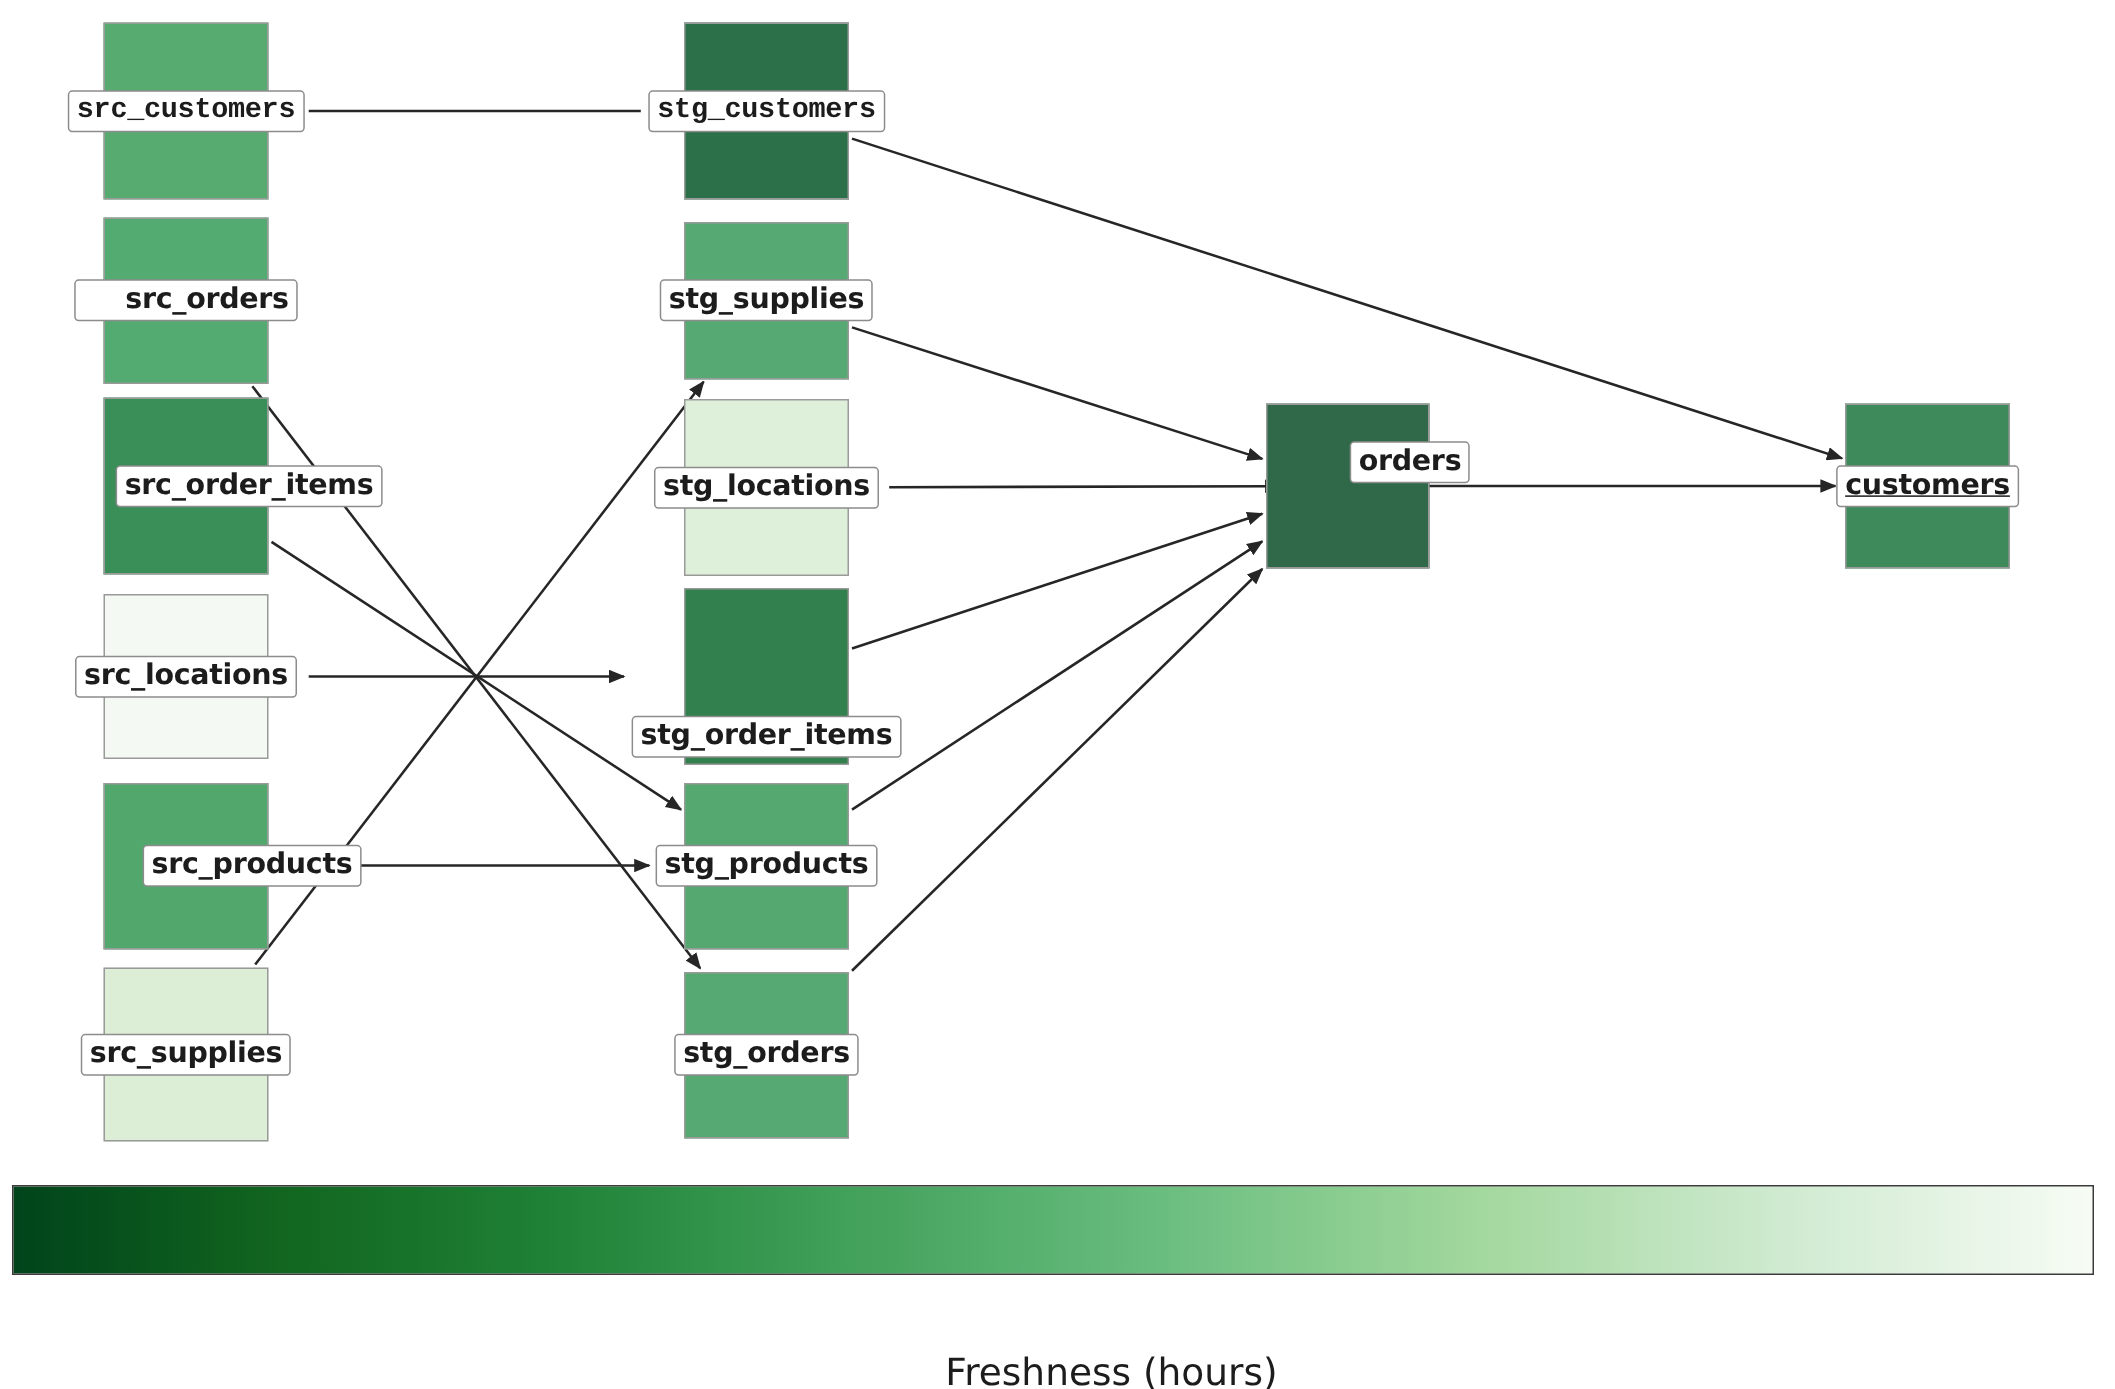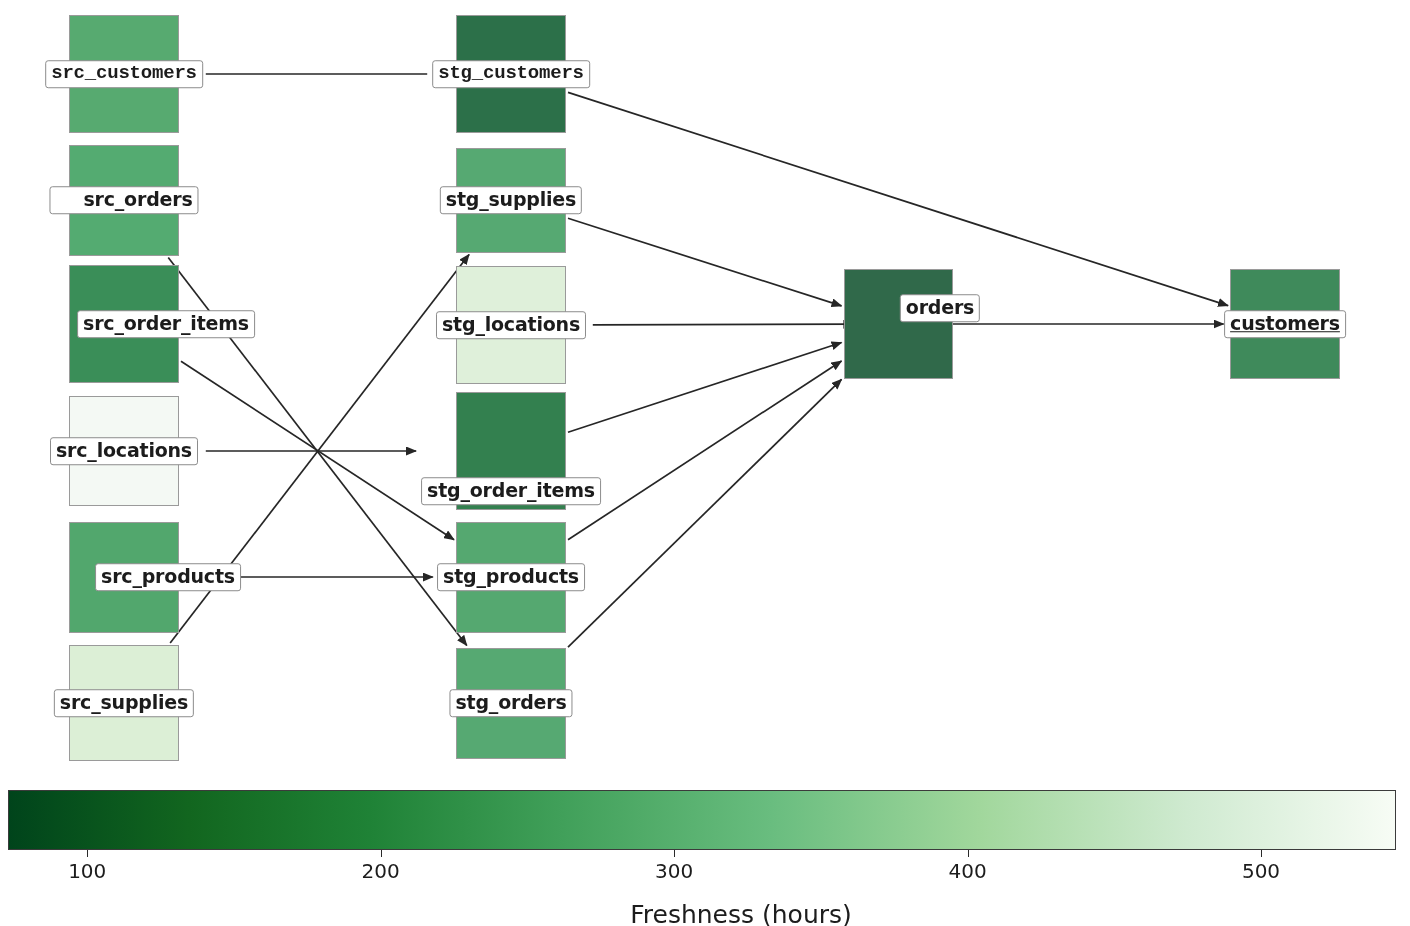--- a/index.html
+++ b/index.html
@@ -89,28 +89,16 @@
         <div class="node-label" style="left: 511px; top: 703px; text-align: right;">stg_orders</div>
         <div class="node" style="left: 843.5px; top: 269px; width: 109px; height: 110px; background: rgb(48, 105, 74); border-color: rgb(154, 154, 154);"></div>
         <div class="node-label" style="left: 898px; top: 308px; margin-left: 42px;">orders</div>
         <div class="node" style="left: 1230px; top: 269px; width: 110px; height: 110px; background: rgb(63, 138, 91); border-color: rgb(154, 154, 154);"></div>
         <div class="node-label" style="left: 1285px; top: 324px; text-decoration: underline;">customers</div>
       </div>
   </div>
 
   <div id="colorbar-wrap">
     <div id="colorbar" style="background: linear-gradient(to right, rgb(0, 68, 27) 0%, rgb(18, 102, 31) 13%, rgb(31, 130, 54) 26%, rgb(65, 160, 90) 40%, rgb(105, 189, 127) 55%, rgb(161, 215, 156) 70%, rgb(207, 234, 208) 85%, rgb(247, 252, 245) 100%);"></div>
-    <div id="cb-ticks">
-        <div class="cb-tick" style="left: 79.2304px;"></div>
-        <div class="cb-ticklabel" style="left: 79.2304px;">100</div>
-        <div class="cb-tick" style="left: 372.677px;"></div>
-        <div class="cb-ticklabel" style="left: 372.677px;">200</div>
-        <div class="cb-tick" style="left: 666.123px;"></div>
-        <div class="cb-ticklabel" style="left: 666.123px;">300</div>
-        <div class="cb-tick" style="left: 959.569px;"></div>
-        <div class="cb-ticklabel" style="left: 959.569px;">400</div>
-        <div class="cb-tick" style="left: 1253.01px;"></div>
-        <div class="cb-ticklabel" style="left: 1253.01px;">500</div>
-      </div>
     <div id="cb-axis-label">Freshness (hours)</div>
   </div>
 
 </div>
 
 </body></html>

